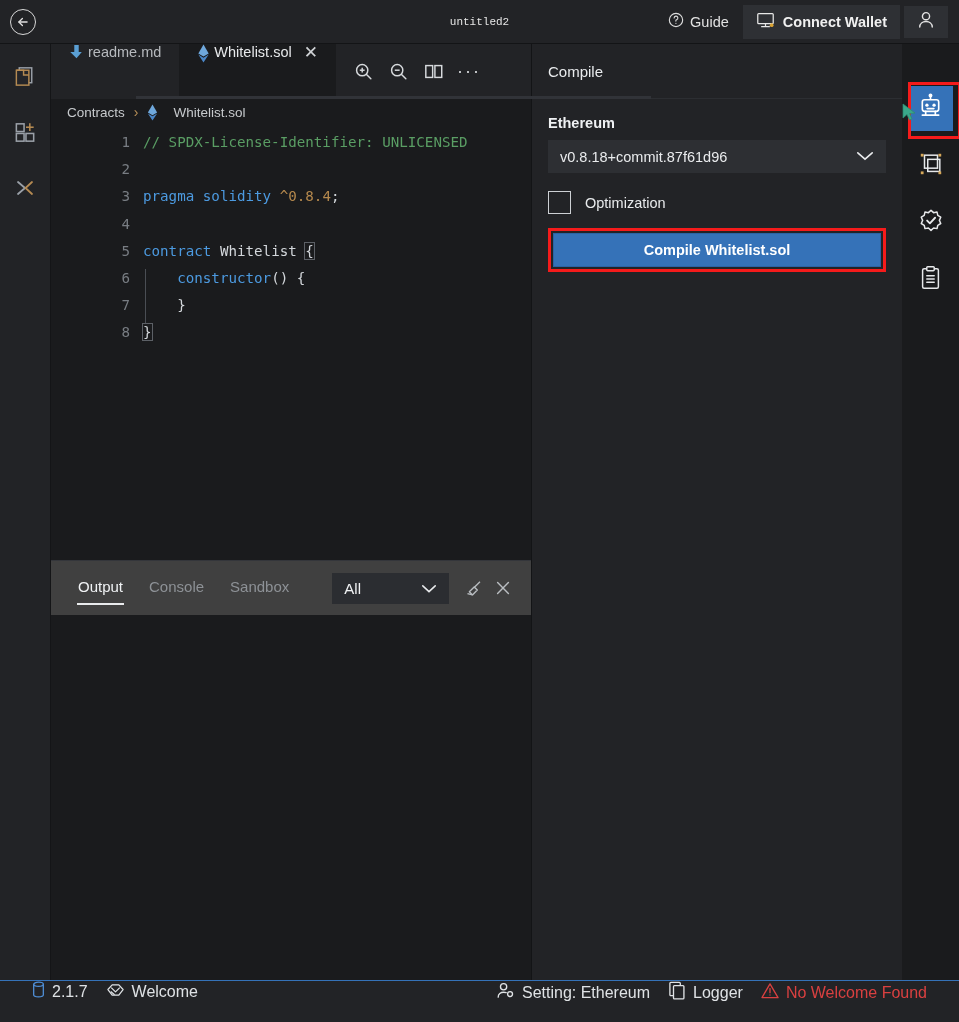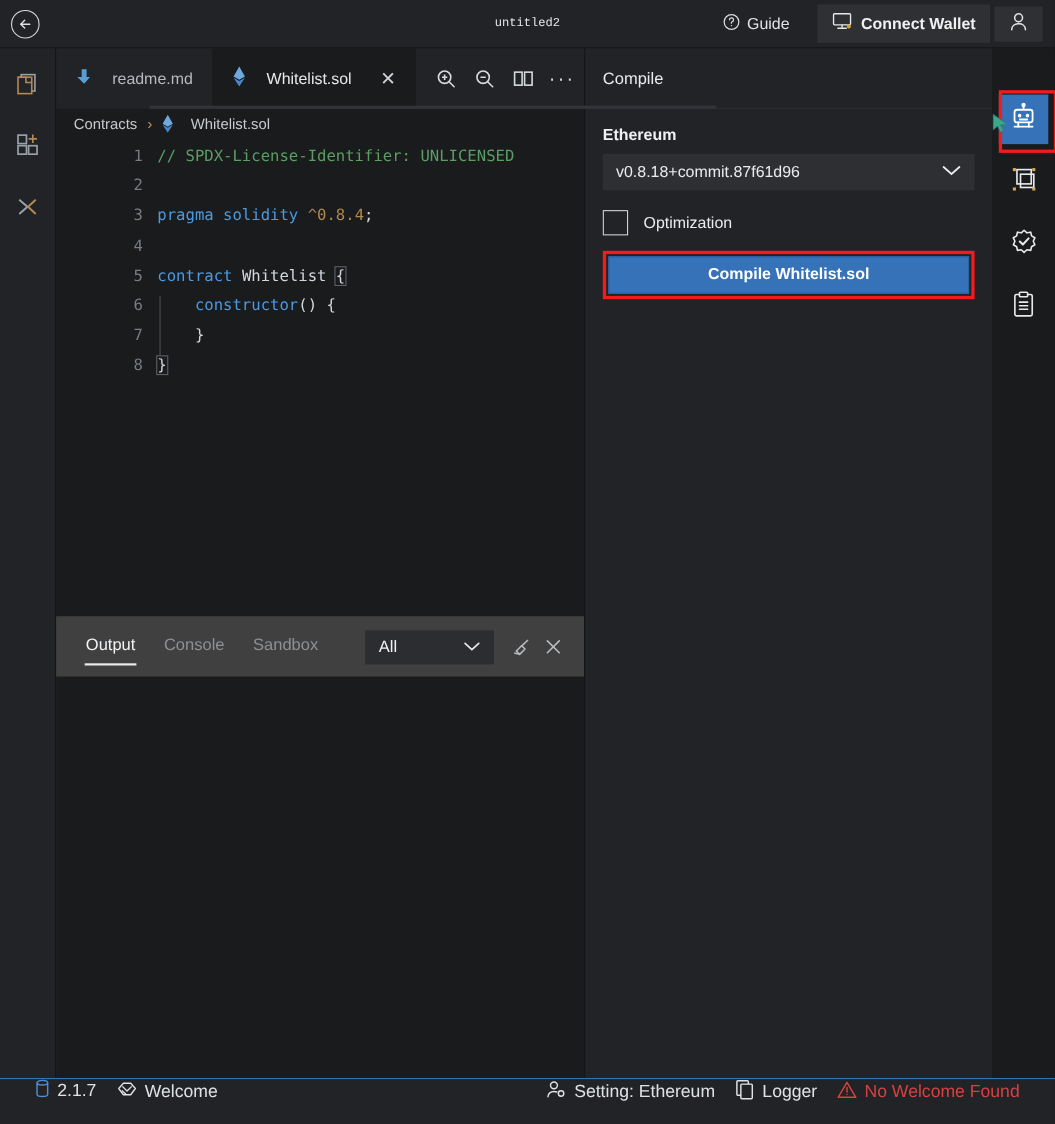--- a/index.html
+++ b/index.html
@@ -40,21 +40,21 @@
     gap: 0px; padding-right: 11px; z-index: 3;
   }
   .guide-btn {
     display: flex; align-items: center; gap: 6px;
     font-size: 14.5px; color: #e2e2e2; padding: 4px 10px; cursor: pointer;
   }
   .wallet-btn {
     display: flex; align-items: center; gap: 8px;
     background: #2e3034; color: #f0f0f0;
     font-size: 14.5px; font-weight: 600;
-    padding: 7px 13px; margin-left: 15px; cursor: pointer;
+    padding: 7px 13px; margin-left: 4px; cursor: pointer;
   }
   .avatar-btn {
     background: #2e3034; width: 44px; height: 32px;
     display: flex; align-items: center; justify-content: center;
     margin-left: 4px; cursor: pointer;
   }
 
   
   .body { flex: 1; display: flex; min-height: 0; position: relative; }
 
@@ -73,21 +73,21 @@
 
   
   .center { flex: 1; display: flex; flex-direction: column; min-width: 0; background: #1a1b1d; }
 
   .tabbar {
     height: 55px; min-height: 55px;
     background: #222326;
     display: flex; align-items: stretch; position: relative;
   }
   .tab {
-    display: flex; align-items: center; gap: 18px;
+    display: flex; align-items: flex-start; gap: 4px;
     padding: 0 18px; font-size: 14.5px; color: #b6b9bd;
     cursor: pointer; position: relative;
   }
   .tab.active { background: #1a1b1d; color: #e7e9eb; }
   .tab .tabclose { margin-left: 8px; color: #cfd2d5; font-size: 17px; line-height: 1; }
   .tabtools { display: flex; align-items: center; gap: 3px; padding-left: 12px; }
   .tooli {
     width: 32px; height: 34px; display: flex; align-items: center; justify-content: center;
     cursor: pointer; color: #d7dadd;
   }

